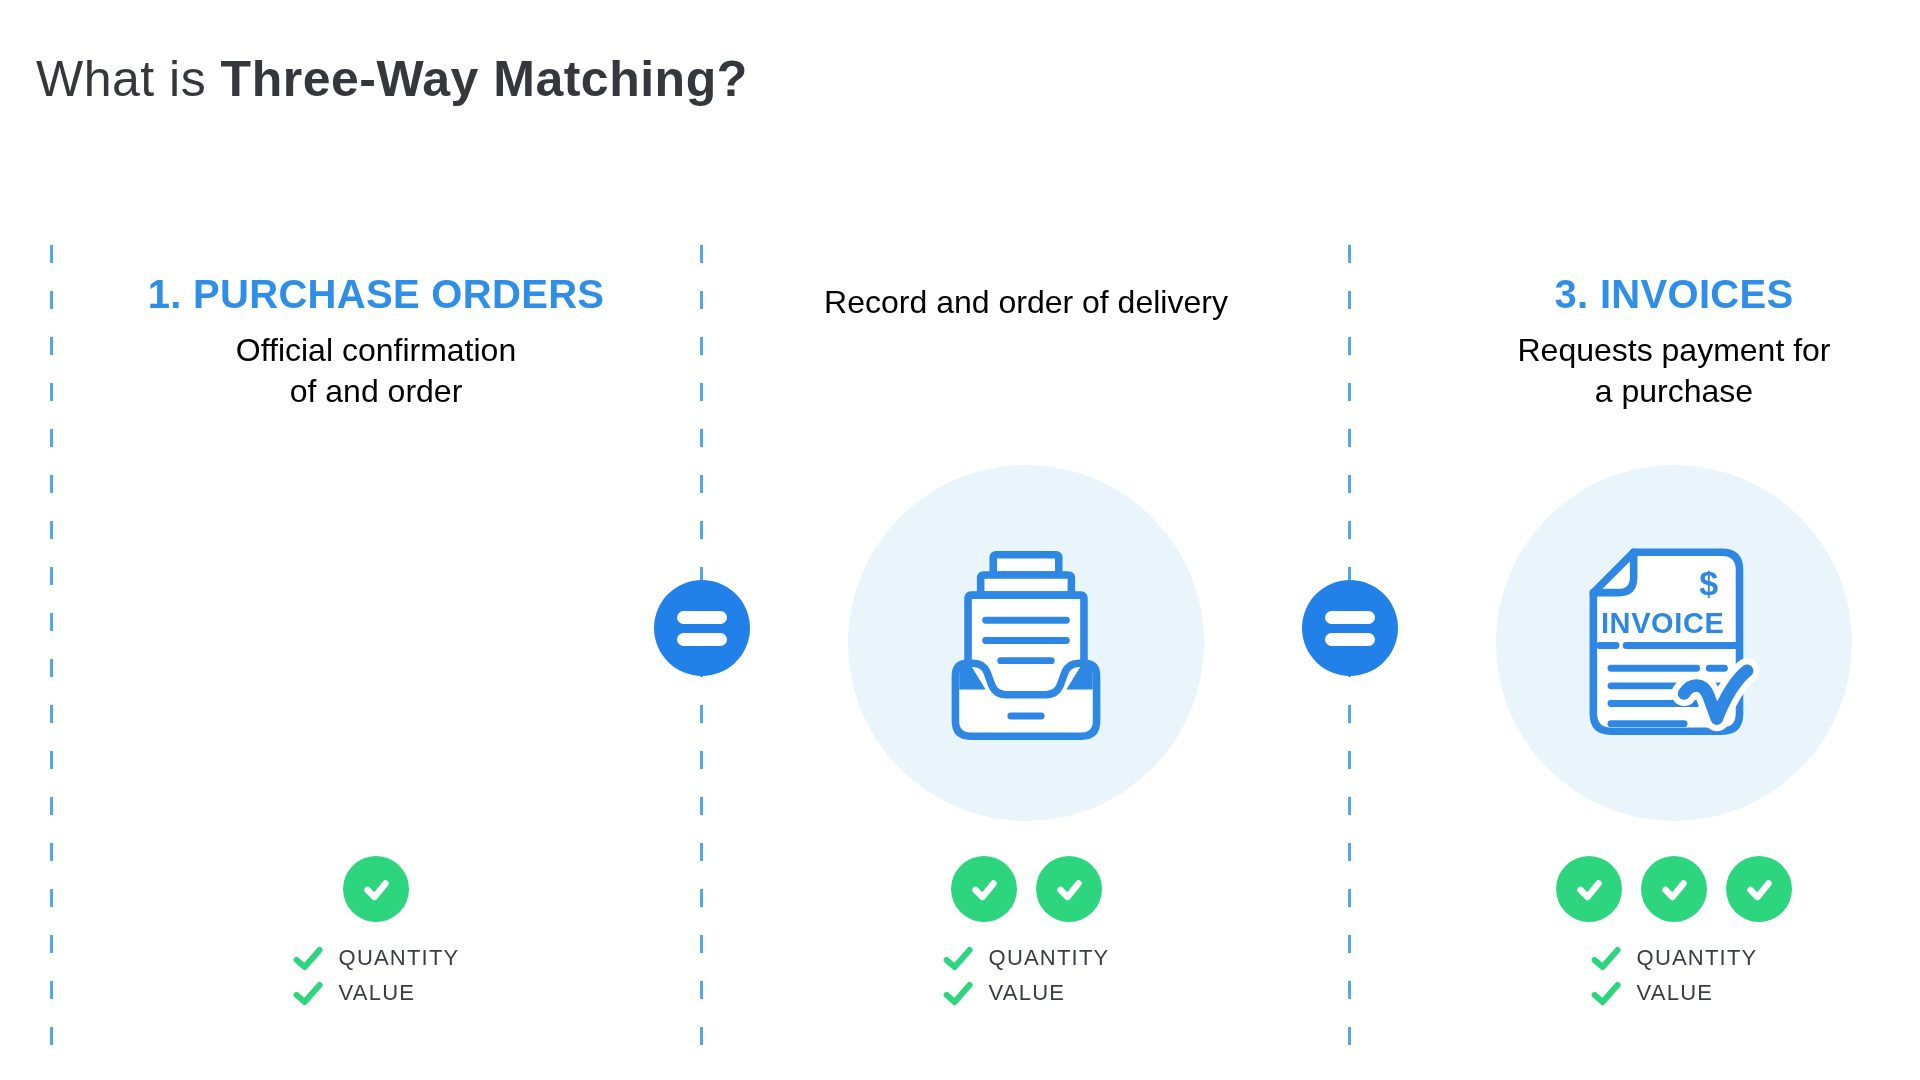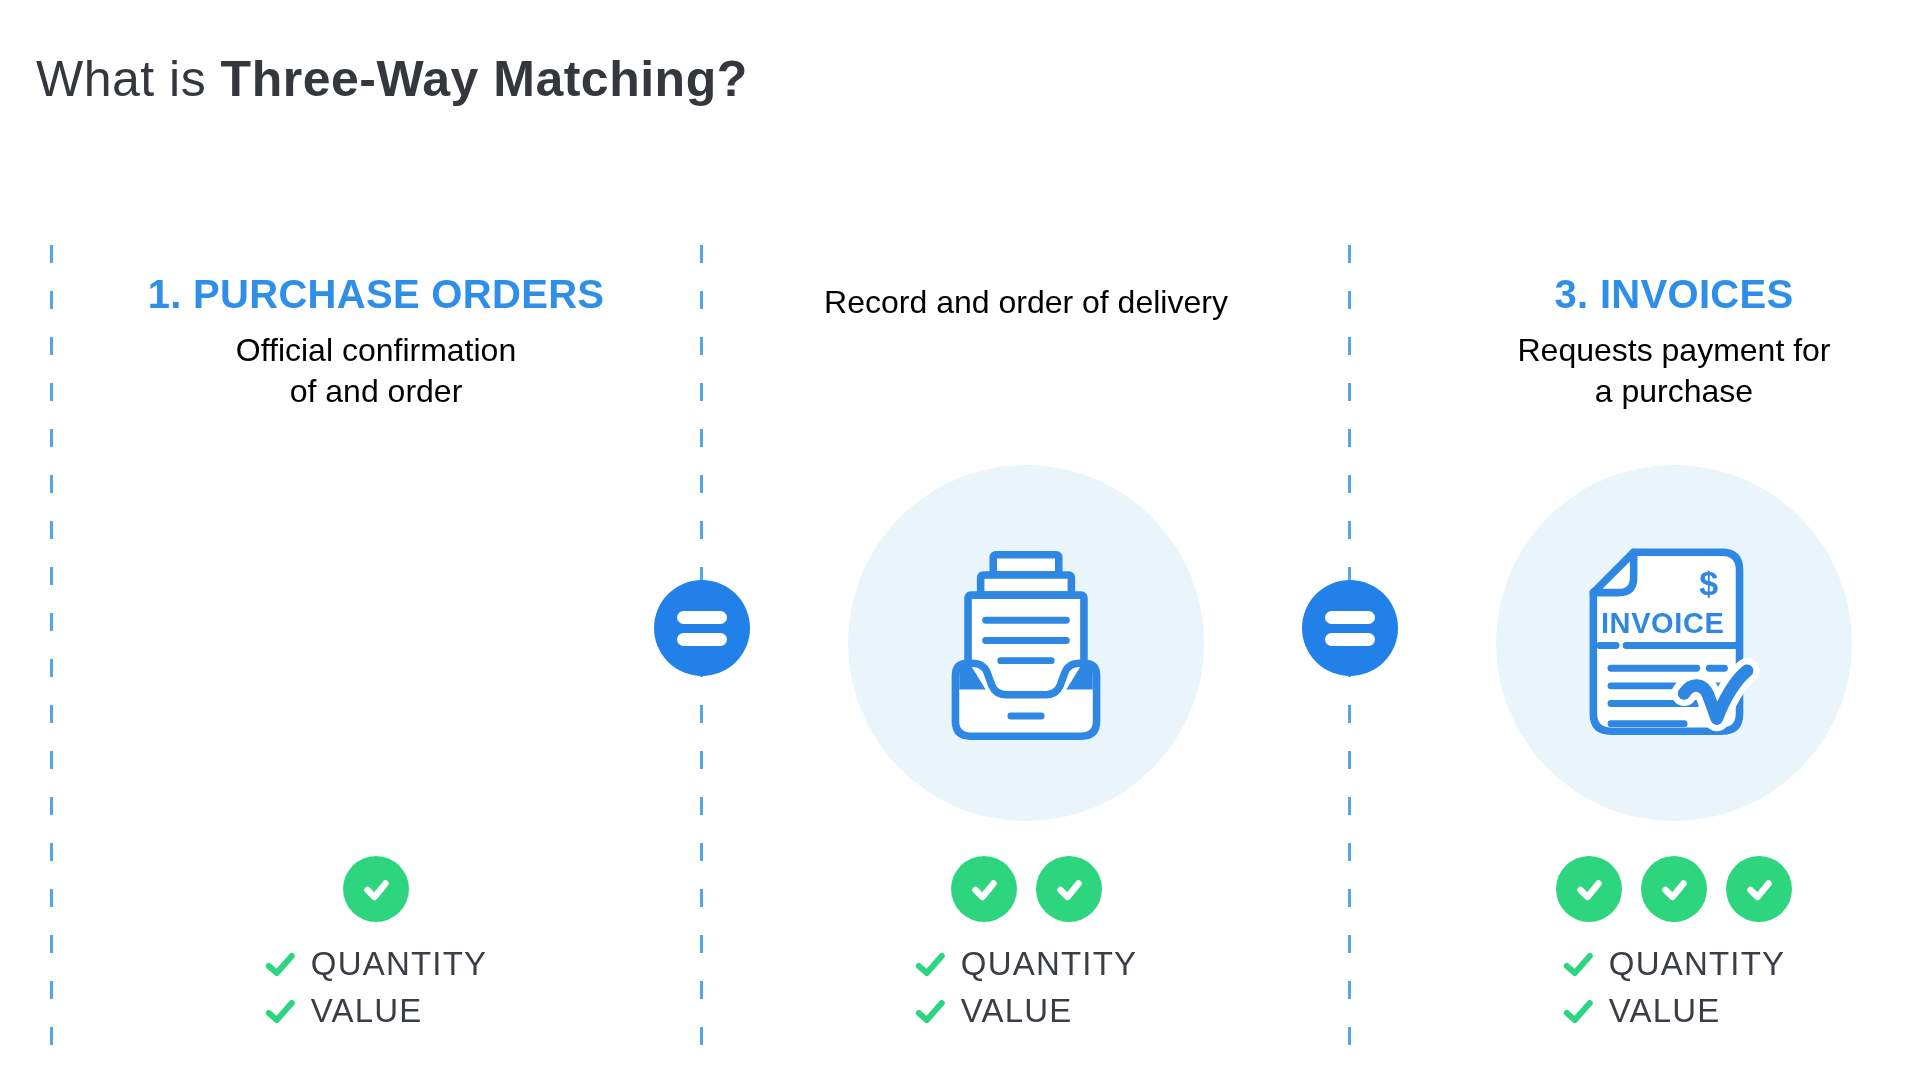--- a/index.html
+++ b/index.html
@@ -40,21 +40,21 @@
                 display:flex; align-items:center; justify-content:center; }
   .big-circle svg { width:252px; height:252px; }
 
   .badges { position:absolute; top:856px; left:0; right:0;
             display:flex; justify-content:center; gap:19px; }
   .badge { width:66px; height:66px; border-radius:50%; background:#2ed57f;
            display:flex; align-items:center; justify-content:center; }
 
   .checklist { position:absolute; top:945px; left:50%; transform:translateX(-50%);
                display:flex; flex-direction:column; gap:9px; }
-  .check-item { display:flex; align-items:center; gap:15px; font-size:33px;
+  .check-item { display:flex; align-items:center; gap:15px; font-size:22px;
                 color:#3a3e44; letter-spacing:1.2px; white-space:nowrap; }
 
   .ic-stroke { stroke:#2e87e2; fill:none; stroke-width:6; stroke-linecap:round; stroke-linejoin:round; }
   .ic-thin   { stroke:#2e87e2; fill:none; stroke-width:5.5; stroke-linecap:round; }
   .ic-fillw  { fill:#ffffff; }
   .ic-fillb  { fill:#2e87e2; }
   .ic-text   { fill:#2e87e2; font-family:"Liberation Sans",sans-serif; font-weight:700; }
 </style>
 </head>
 <body>

